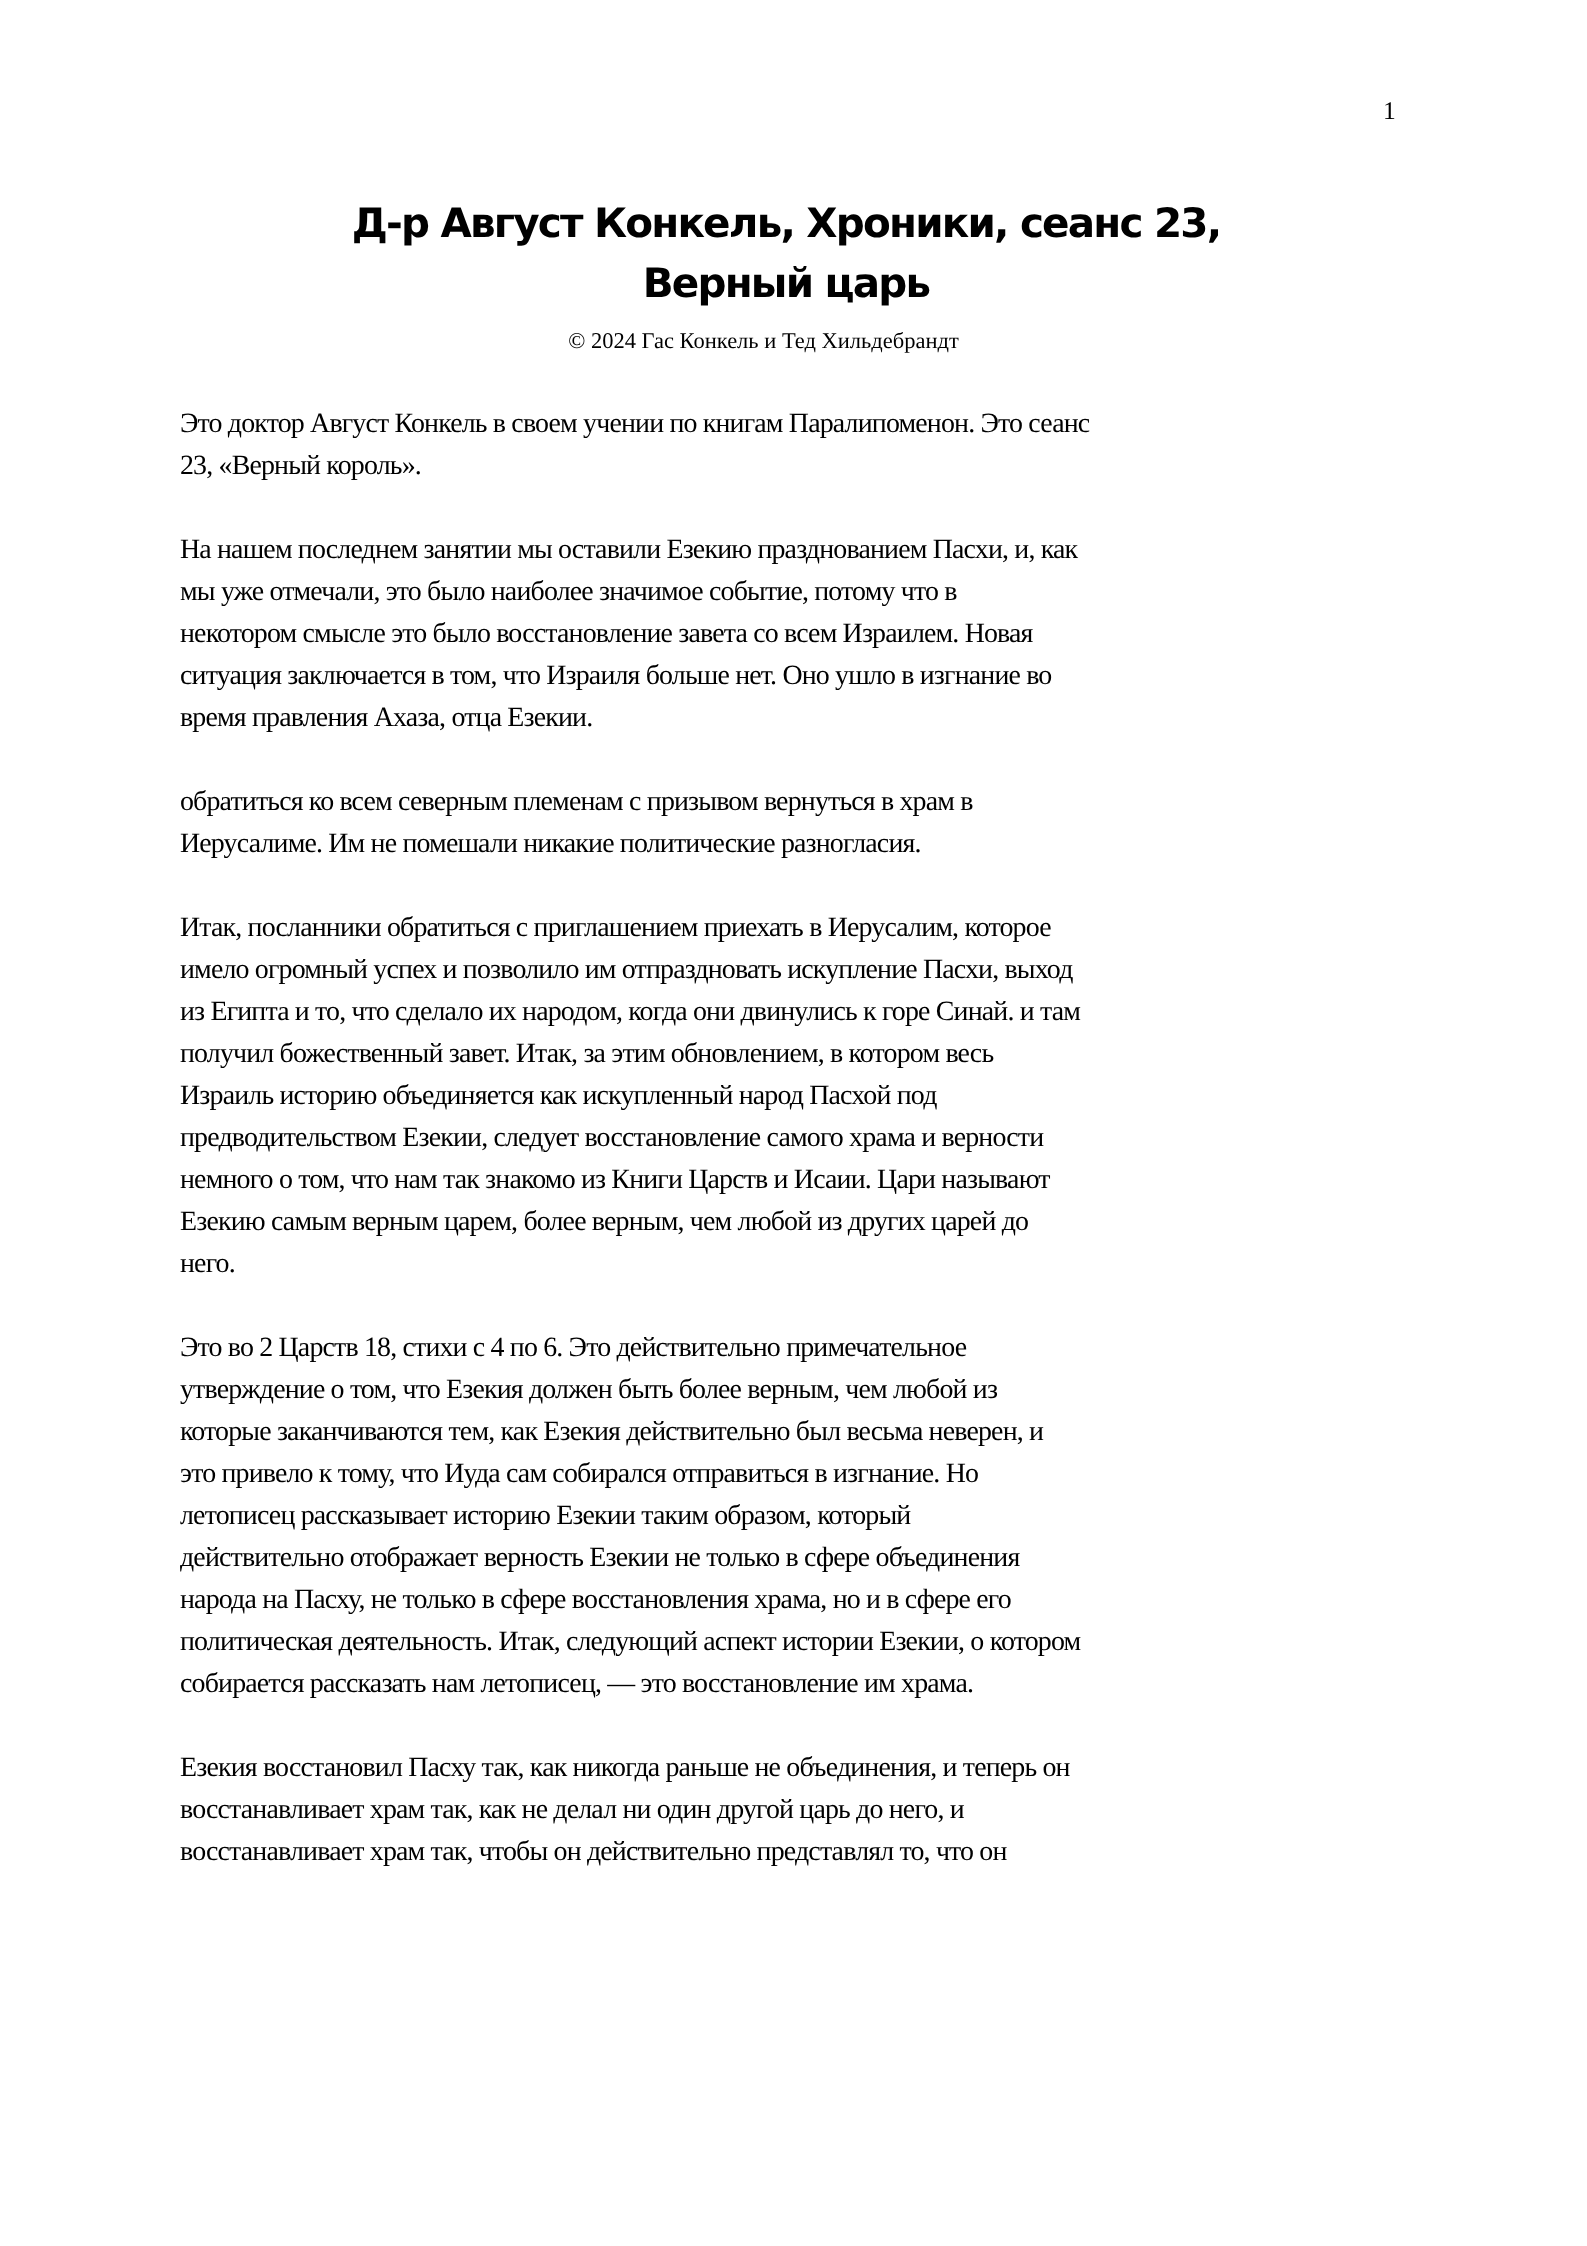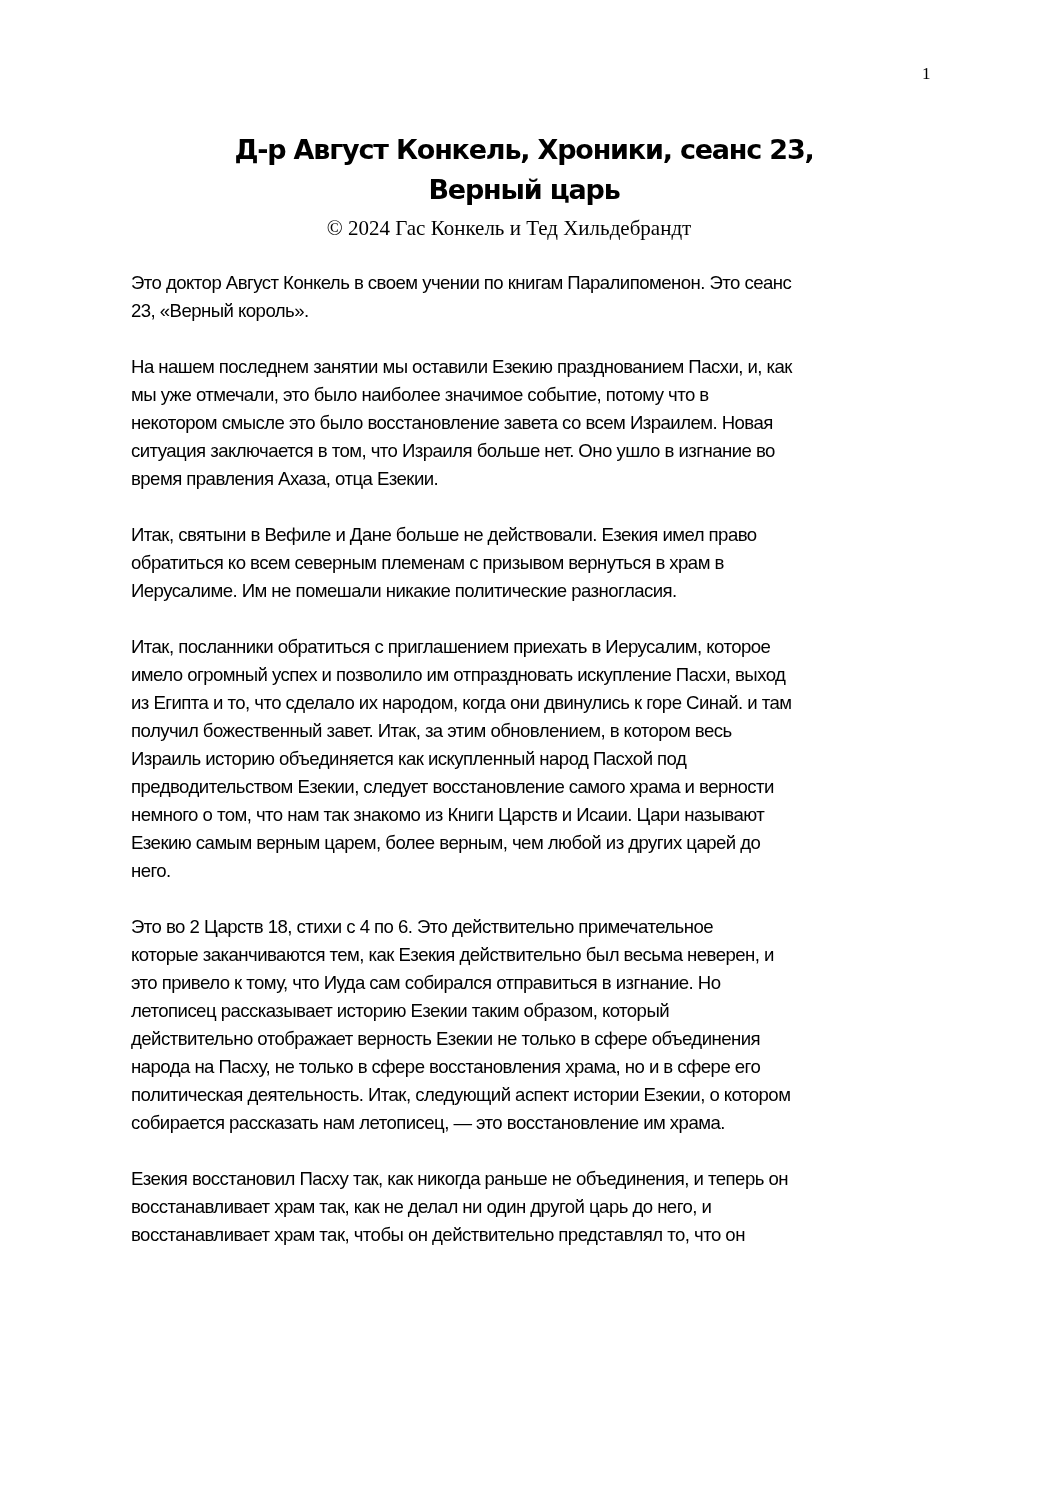--- a/index.html
+++ b/index.html
@@ -34,29 +34,29 @@
       letter-spacing: -1.2px;
     }
     .title .line { display: block; }
     .copyright {
       position: absolute;
       top: 215px;
       left: 0;
       width: 1018px;
       text-align: center;
       font-family: "Liberation Serif", serif;
-      font-size: 21px;
+      font-size: 15px;
       line-height: 26px;
     }
     .body-text {
       position: absolute;
       top: 269px;
-      left: 131px;
+      left: 120px;
       width: 820px;
-      font-family: Liberation Sans, sans-serif;
+      font-family: Liberation Serif, serif;
       font-size: 18.6px;
       line-height: 28px;
       letter-spacing: -0.55px;
     }
     .para {
       margin: 0 0 28px 0;
     }
     .para .ln {
       display: block;
       white-space: nowrap;
@@ -80,37 +80,37 @@
     <span class="ln">23, «Верный король».</span>
   </p>
   <p class="para">
     <span class="ln">На нашем последнем занятии мы оставили Езекию празднованием Пасхи, и, как</span>
     <span class="ln">мы уже отмечали, это было наиболее значимое событие, потому что в</span>
     <span class="ln">некотором смысле это было восстановление завета со всем Израилем. Новая</span>
     <span class="ln">ситуация заключается в том, что Израиля больше нет. Оно ушло в изгнание во</span>
     <span class="ln">время правления Ахаза, отца Езекии.</span>
   </p>
   <p class="para">
-    <span class="ln">Итак, святыни в Вефиле и Дане больше не действовали. Езекия имел право</span>
     <span class="ln">обратиться ко всем северным племенам с призывом вернуться в храм в</span>
     <span class="ln">Иерусалиме. Им не помешали никакие политические разногласия.</span>
   </p>
   <p class="para">
     <span class="ln">Итак, посланники обратиться с приглашением приехать в Иерусалим, которое</span>
     <span class="ln">имело огромный успех и позволило им отпраздновать искупление Пасхи, выход</span>
     <span class="ln">из Египта и то, что сделало их народом, когда они двинулись к горе Синай. и там</span>
     <span class="ln">получил божественный завет. Итак, за этим обновлением, в котором весь</span>
     <span class="ln">Израиль историю объединяется как искупленный народ Пасхой под</span>
     <span class="ln">предводительством Езекии, следует восстановление самого храма и верности</span>
     <span class="ln">немного о том, что нам так знакомо из Книги Царств и Исаии. Цари называют</span>
     <span class="ln">Езекию самым верным царем, более верным, чем любой из других царей до</span>
     <span class="ln">него.</span>
   </p>
   <p class="para">
     <span class="ln">Это во 2 Царств 18, стихи с 4 по 6. Это действительно примечательное</span>
+    <span class="ln">утверждение о том, что Езекия должен быть более верным, чем любой из</span>
     <span class="ln">которые заканчиваются тем, как Езекия действительно был весьма неверен, и</span>
     <span class="ln">это привело к тому, что Иуда сам собирался отправиться в изгнание. Но</span>
     <span class="ln">летописец рассказывает историю Езекии таким образом, который</span>
     <span class="ln">действительно отображает верность Езекии не только в сфере объединения</span>
     <span class="ln">народа на Пасху, не только в сфере восстановления храма, но и в сфере его</span>
     <span class="ln">политическая деятельность. Итак, следующий аспект истории Езекии, о котором</span>
     <span class="ln">собирается рассказать нам летописец, — это восстановление им храма.</span>
   </p>
   <p class="para">
     <span class="ln">Езекия восстановил Пасху так, как никогда раньше не объединения, и теперь он</span>

